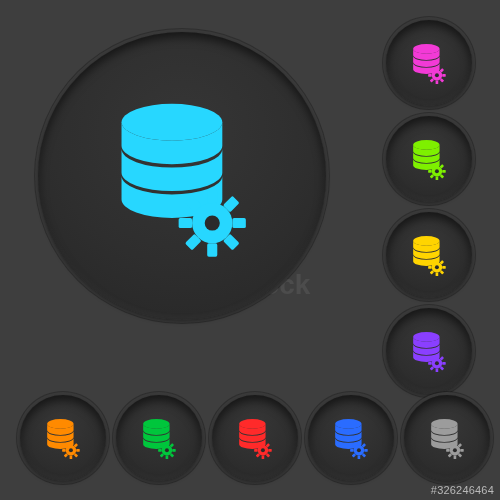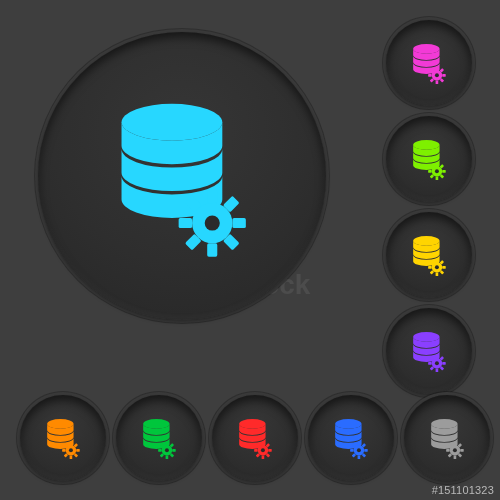--- a/index.html
+++ b/index.html
@@ -49,21 +49,21 @@
 </head>
 <body>
 
 <svg class="watermark" viewBox="0 0 300 140" aria-hidden="true">
   <g fill="#ffffff">
     <path d="M20 10 L55 90 L44 90 L20 35 L20 90 L-4 90 L31 10 Z" transform="translate(30,0)"></path>
     <text x="0" y="130" font-family="Arial, sans-serif" font-size="38" font-weight="600" fill="#ffffff">Adobe Stock</text>
   </g>
 </svg>
 
-<div class="stock-id">#151101323</div>
+<div class="stock-id">#326246464</div>
 
 <div class="btn" style="left: 38px; top: 32px; width: 288px; height: 288px;">
     <span>
 <svg width="168" height="168" viewBox="0 0 100 100">
   <g fill="#27d7ff">
 
     <ellipse cx="44" cy="18" rx="30" ry="11"></ellipse>
     <path d="M14 18 v14 a30 11 0 0 0 60 0 v-14 a30 11 0 0 1 -60 0 z"></path>
     <path d="M14 34 v14 a30 11 0 0 0 60 0 v-14 a30 11 0 0 1 -60 0 z"></path>
     <path d="M14 50 v14 a30 11 0 0 0 60 0 v-14 a30 11 0 0 1 -60 0 z"></path>

